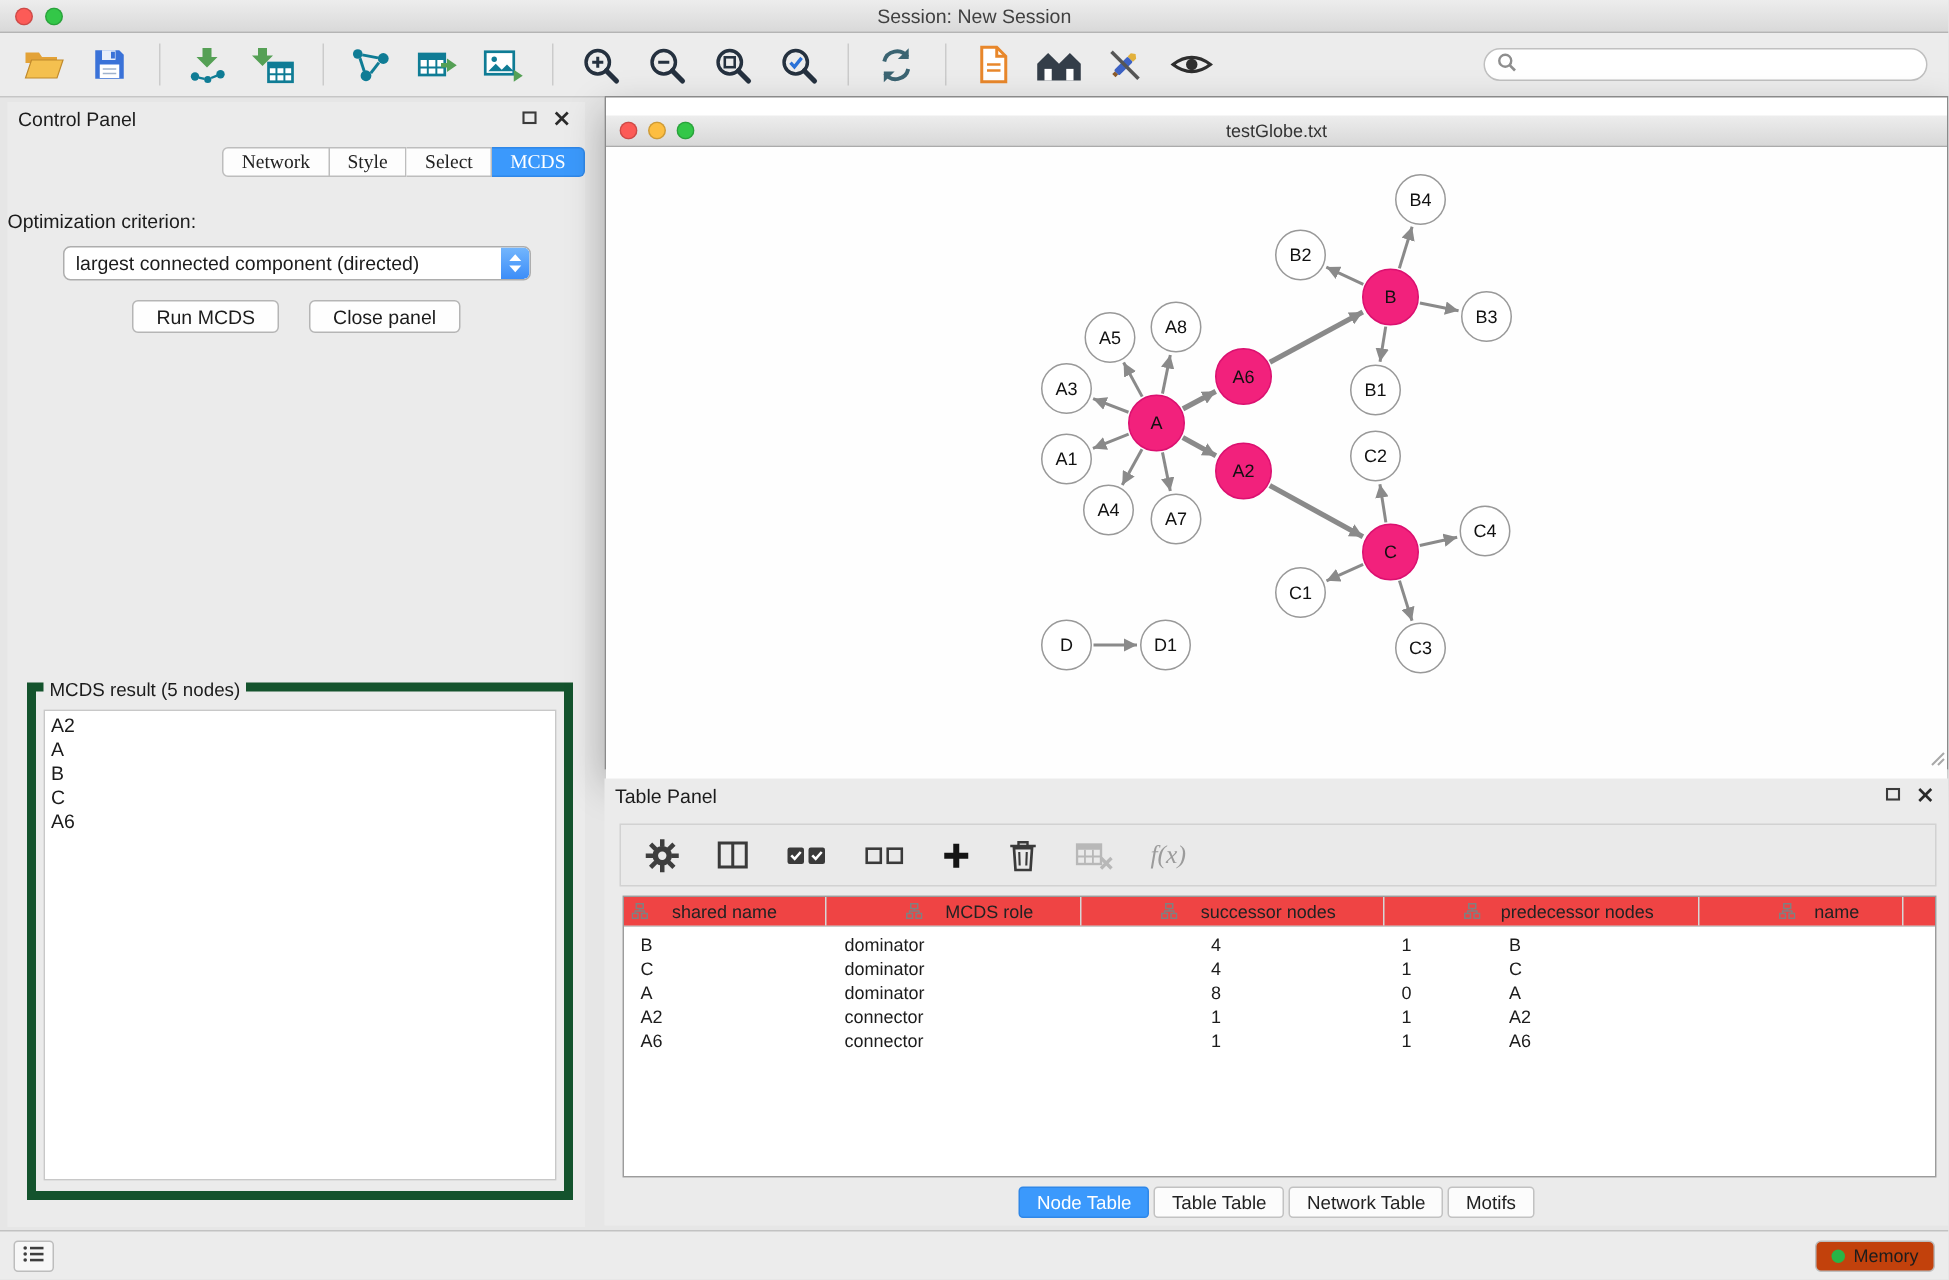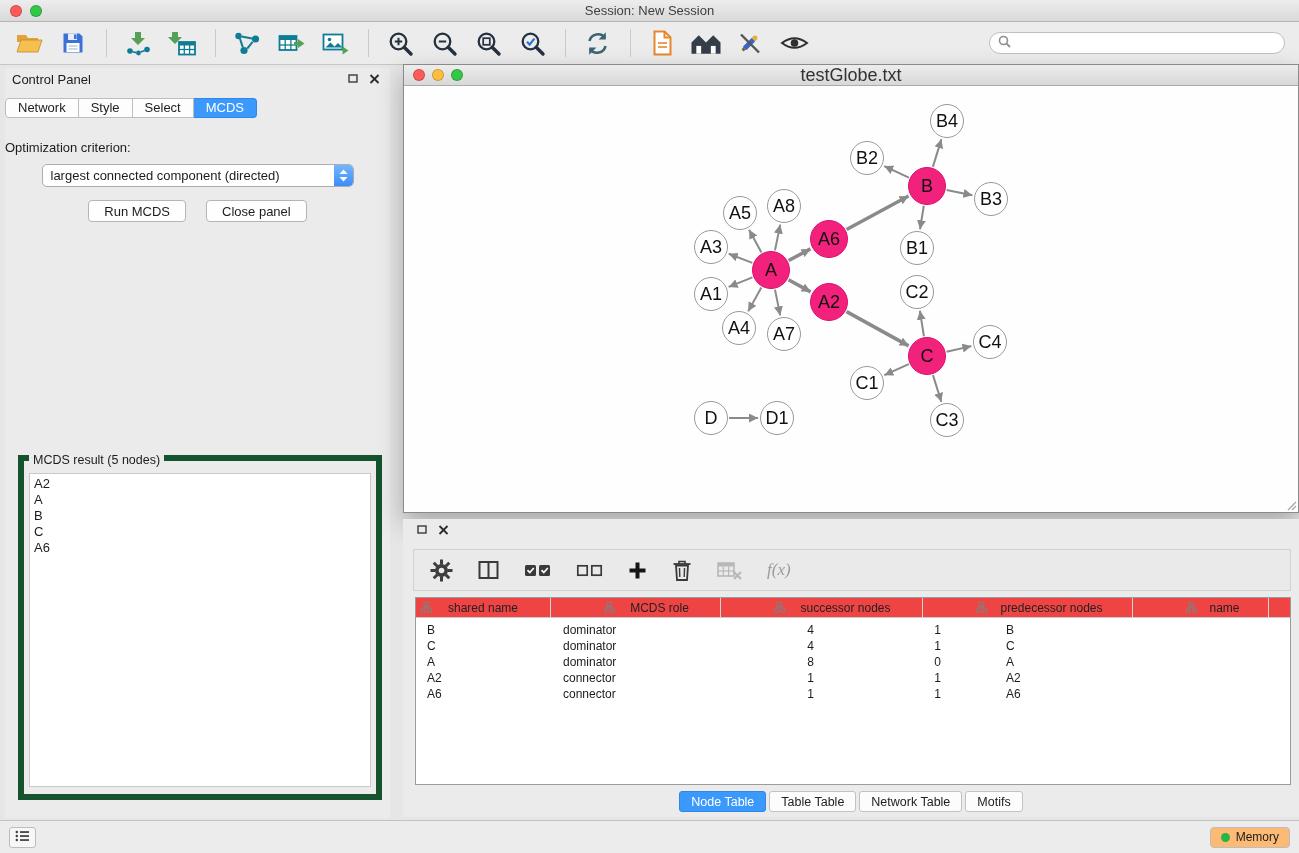--- a/index.html
+++ b/index.html
@@ -18,45 +18,45 @@
   .tb-icon{width:30px;height:30px;display:flex;align-items:center;justify-content:center;margin-right:14px;}
   .tb-sep{width:1px;height:28px;background:#CBCBCB;margin:0 16px 0 4px;}
   .search-box{margin-left:auto;width:296px;height:22px;background:#FFF;border:1px solid #C0C0C0;border-radius:12px;display:flex;align-items:center;padding:0 8px;gap:5px;}
   .search-box input{border:none;outline:none;flex:1;font-size:12px;background:transparent;font-family:inherit;}
 
   .control-panel{position:absolute;left:5px;top:68px;width:385px;height:750px;background:#EBEBEB;}
   .panel-header{height:22px;display:flex;align-items:center;padding:0 7px;font-size:13px;color:#1c1c1c;}
   .panel-header .ph-title{flex:1;}
   .ph-btn{width:17px;height:16px;display:flex;align-items:center;justify-content:center;margin-left:4px;}
 
-  .cp-tabs{display:flex;justify-content:flex-start;margin-top:8px;}
+  .cp-tabs{display:flex;justify-content:flex-end;margin-top:8px;font-family:Liberation Serif, serif;}
   .cp-tab{height:20px;line-height:18px;padding:0 12px;font-size:13px;background:#FDFDFD;border:1px solid #BDBDBD;border-left:none;color:#222;}
   .cp-tab:first-child{border-left:1px solid #BDBDBD;border-radius:4px 0 0 4px;}
   .cp-tab:last-child{border-radius:0 4px 4px 0;}
   .cp-tab.active{background:var(--accent-blue);border-color:#2F87E8;color:#FFF;}
 
   .cp-opt-label{margin-top:22px;font-size:13px;}
   .cp-dropdown{width:312px;height:23px;margin:9px auto 0;background:#FFF;border:1px solid #ADADAD;border-radius:5px;display:flex;align-items:center;overflow:hidden;}
   .cp-dropdown .dd-text{flex:1;padding-left:8px;font-size:13px;white-space:nowrap;}
   .dd-stepper{width:19px;height:100%;background:linear-gradient(#73B6FD,#3C8DF8);display:flex;align-items:center;justify-content:center;border-radius:0 4px 4px 0;flex:none;}
 
   .cp-buttons{display:flex;justify-content:center;gap:20px;margin-top:13px;align-items:center;}
   .mac-btn{height:22px;padding:0 15px;background:#FEFEFE;border:1px solid #B5B5B5;border-radius:4px;font-size:13px;color:#1c1c1c;display:flex;align-items:center;}
 
   .mcds-fieldset{position:absolute;left:13px;top:387px;width:364px;height:345px;border:6px solid #14532d;}
   .mcds-legend{position:absolute;top:-8px;left:5px;background:#EBEBEB;padding:0 4px;font-size:12.5px;}
   .mcds-list{position:absolute;left:5px;right:5px;top:12px;bottom:7px;background:#FFF;border:1px solid #C8C8C8;padding:2px 4px;font-size:13px;overflow:hidden;}
   .mcds-item{height:16px;line-height:16px;}
 
   .net-window{position:absolute;left:403px;top:64px;width:896px;height:449px;border:1px solid #8A8A8A;background:#FFF;box-shadow:0 10px 24px rgba(0,0,0,.28);}
-  .net-titlebar{height:21px;background:linear-gradient(#EDEDED,#D8D8D8);border-bottom:1px solid #ABABAB;display:flex;align-items:center;justify-content:center;font-size:18px;color:#333;position:relative;}
+  .net-titlebar{height:21px;background:linear-gradient(#EDEDED,#D8D8D8);border-bottom:1px solid #ABABAB;display:flex;align-items:center;justify-content:center;font-size:12px;color:#333;position:relative;margin-top:12px;}
   .net-lights{position:absolute;left:9px;top:4px;display:flex;gap:7px;}
   .net-canvas{position:relative;width:894px;height:426px;background:#FEFEFE;overflow:hidden;}
   .net-canvas svg.edges{position:absolute;left:0;top:0;}
-  .node{position:absolute;border-radius:50%;display:flex;align-items:center;justify-content:center;font-size:18px;}
+  .node{position:absolute;border-radius:50%;display:flex;align-items:center;justify-content:center;font-size:12px;}
   .node.regular{background:#FFF;border:1.5px solid #999;color:#111;}
   .node.dominator{background:var(--node-pink);border:1px solid #DB1070;color:#111;}
   .resize-grip{position:absolute;right:1px;bottom:1px;}
 
   .table-panel{position:absolute;left:403px;top:519px;width:896px;height:298px;background:#EBEBEB;}
   .tp-toolbar{position:absolute;left:10px;right:8px;top:30px;height:42px;border:1px solid #D2D2D2;background:#EAEAEA;display:flex;align-items:center;padding:0 16px;gap:25px;}
   .tp-tool{display:flex;align-items:center;justify-content:center;}
   .fx-label{font-family:"Liberation Serif","DejaVu Serif",serif;font-style:italic;font-size:17px;color:#9B9B9B;}
 
   .tp-table{position:absolute;left:12px;right:8px;top:78px;bottom:32px;background:#FFF;border:1px solid #9C9C9C;overflow:hidden;}
@@ -74,21 +74,21 @@
   .t-body .cell.c3{text-align:right;padding-right:48px;}
   .t-body .cell.c4{padding-left:17px;}
 
   .tp-tabs{position:absolute;left:0;right:0;bottom:5px;display:flex;justify-content:center;gap:3px;}
   .tp-tab{height:21px;display:flex;align-items:center;padding:0 11px;font-size:12.5px;background:#FCFCFC;border:1px solid #C2C2C2;border-radius:3px;color:#222;}
   .tp-tab.active{background:var(--accent-blue);border-color:#2F87E8;color:#FFF;}
 
   .statusbar{position:absolute;left:0;bottom:0;width:100%;height:33px;background:#ECECEC;border-top:1px solid #C2C2C2;display:flex;align-items:center;padding:0 9px;}
   .sb-left-btn{width:27px;height:21px;background:#F7F7F7;border:1px solid #BDBDBD;border-radius:3px;display:flex;align-items:center;justify-content:center;}
   .sb-spacer{flex:1;}
-  .memory-btn{height:21px;background:#fdba74;border:1px solid #BDBDBD;border-radius:4px;display:flex;align-items:center;gap:6px;padding:0 10px;font-size:12px;}
+  .memory-btn{height:21px;background:#c2410c;border:1px solid #BDBDBD;border-radius:4px;display:flex;align-items:center;gap:6px;padding:0 10px;font-size:12px;}
   .mem-dot{width:9px;height:9px;border-radius:50%;background:#28B446;}
 </style>
 </head>
 <body>
 
 <div class="titlebar">
   <div class="lights">
     <span class="light red"></span>
     <span class="light green"></span>
   </div>
@@ -350,20 +350,21 @@
       <div class="node regular" style="left: 290px; top: 315px; width: 34px; height: 34px;">D</div>
       <div class="node regular" style="left: 356px; top: 315px; width: 34px; height: 34px;">D1</div>
     </div>
   <svg class="resize-grip" width="12" height="12">
       <path d="M11 3 L3 11 M11 7 L7 11" stroke="#A9A9A9" stroke-width="1.4" fill="none"></path>
     </svg>
 </div>
 
 <div class="table-panel">
   <div class="panel-header">
+    <span class="ph-title">Table Panel</span>
     <span class="ph-btn">
         <svg width="11" height="10">
           <rect x="1" y="1" width="8" height="7" fill="none" stroke="#3A3A3A" stroke-width="1.4"></rect>
         </svg>
       </span>
     <span class="ph-btn">
         <svg width="11" height="10">
           <line x1="1.5" y1="1" x2="9.5" y2="9" stroke="#2A2A2A" stroke-width="1.8"></line>
           <line x1="9.5" y1="1" x2="1.5" y2="9" stroke="#2A2A2A" stroke-width="1.8"></line>
         </svg>

